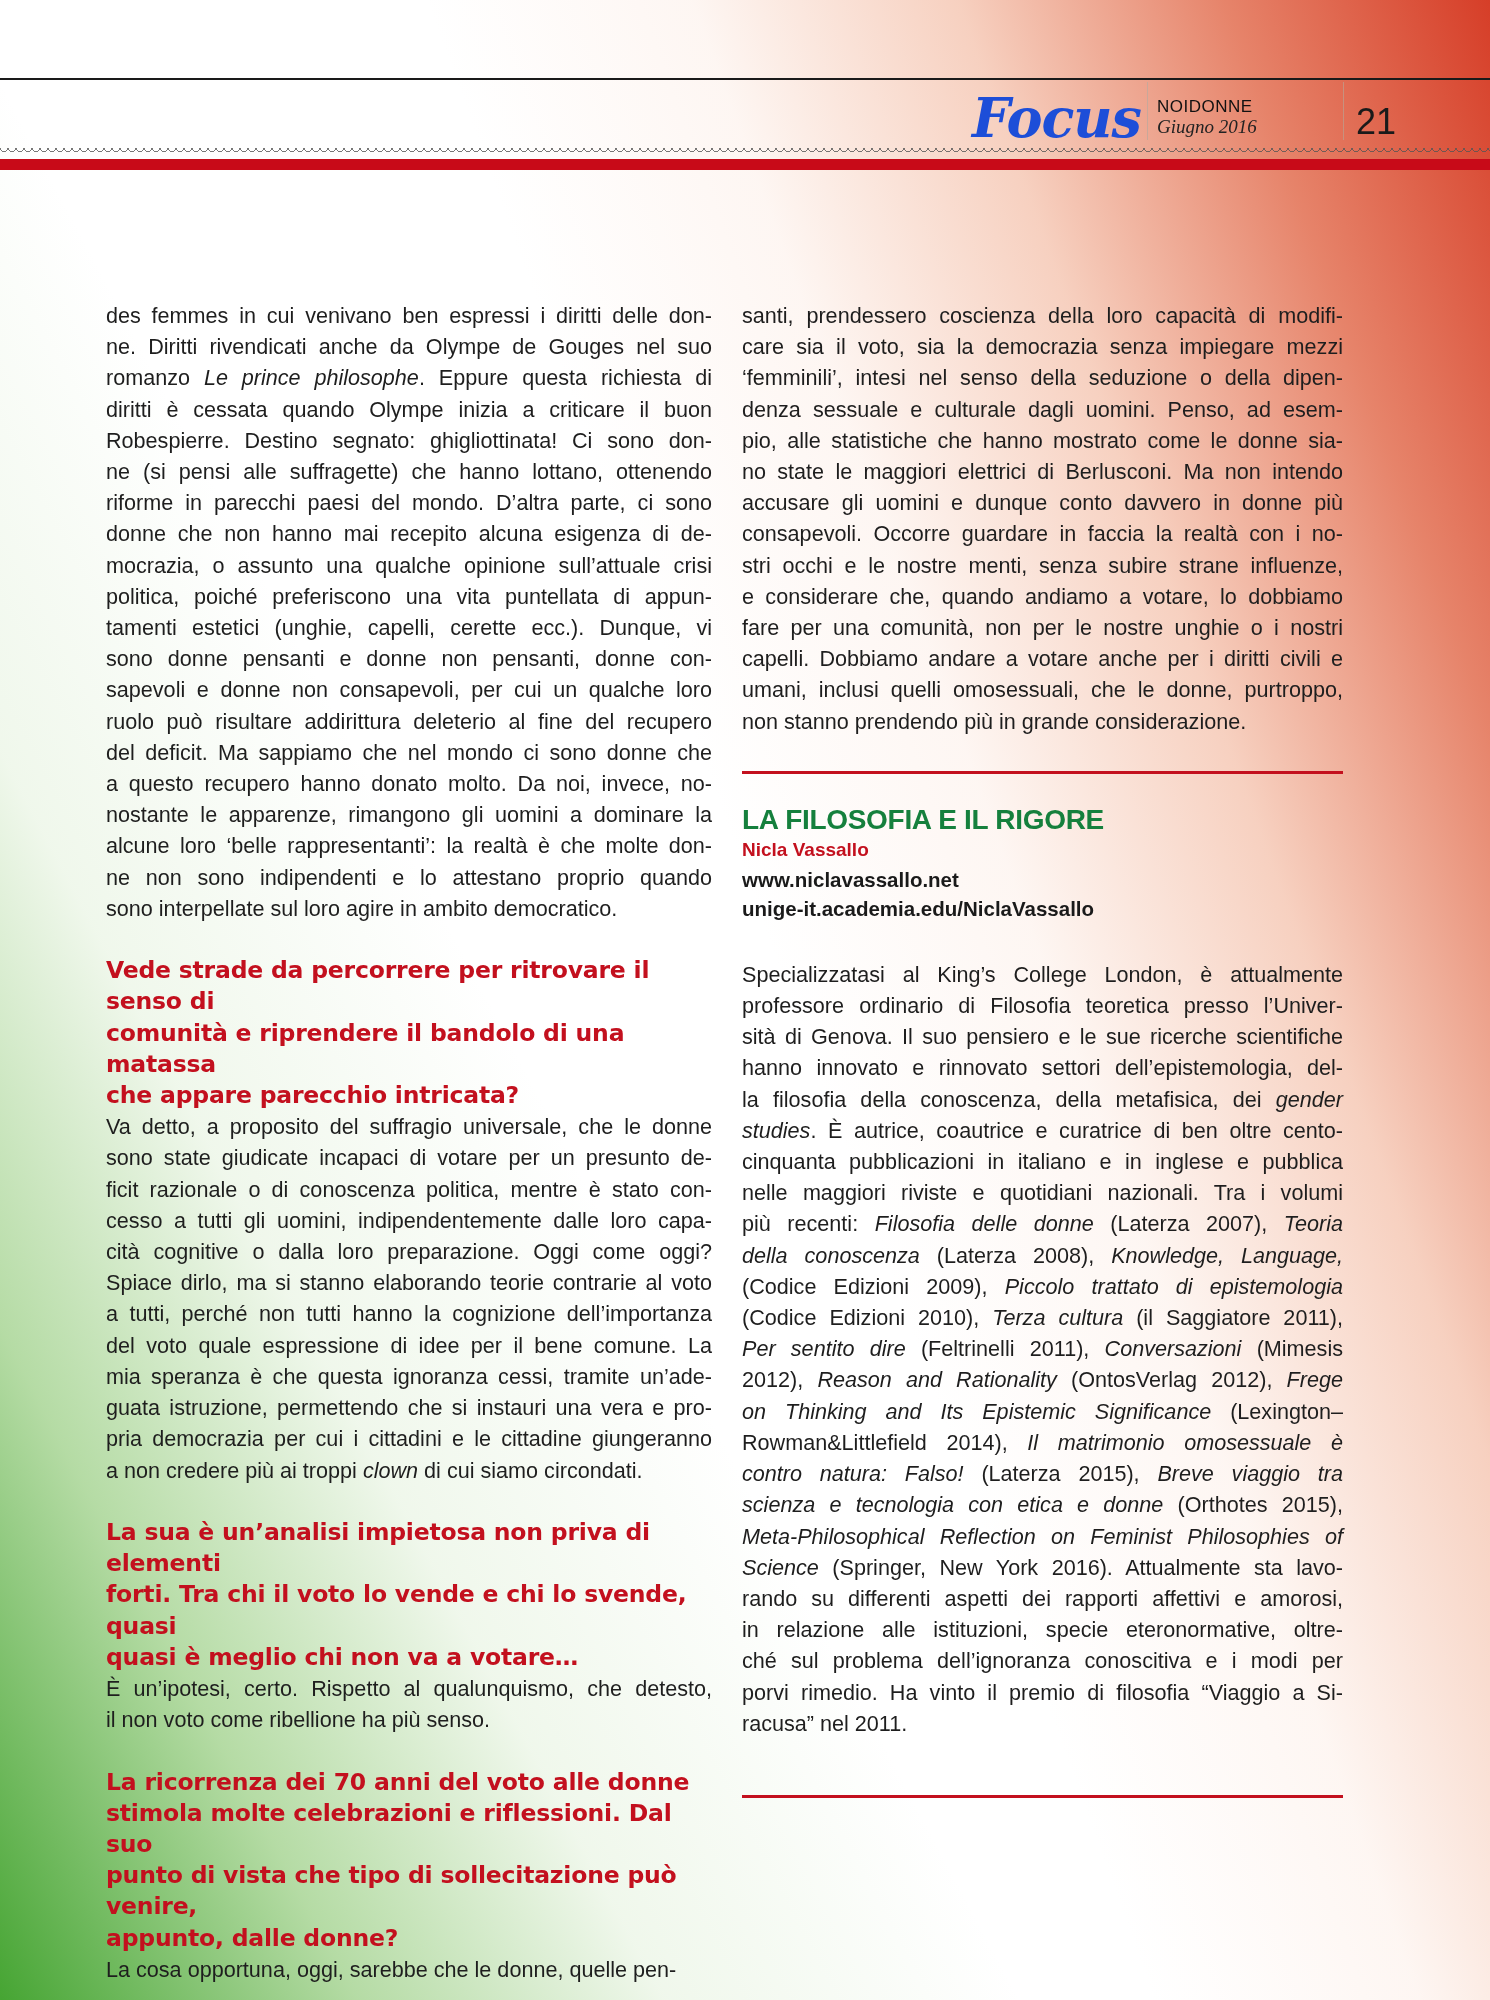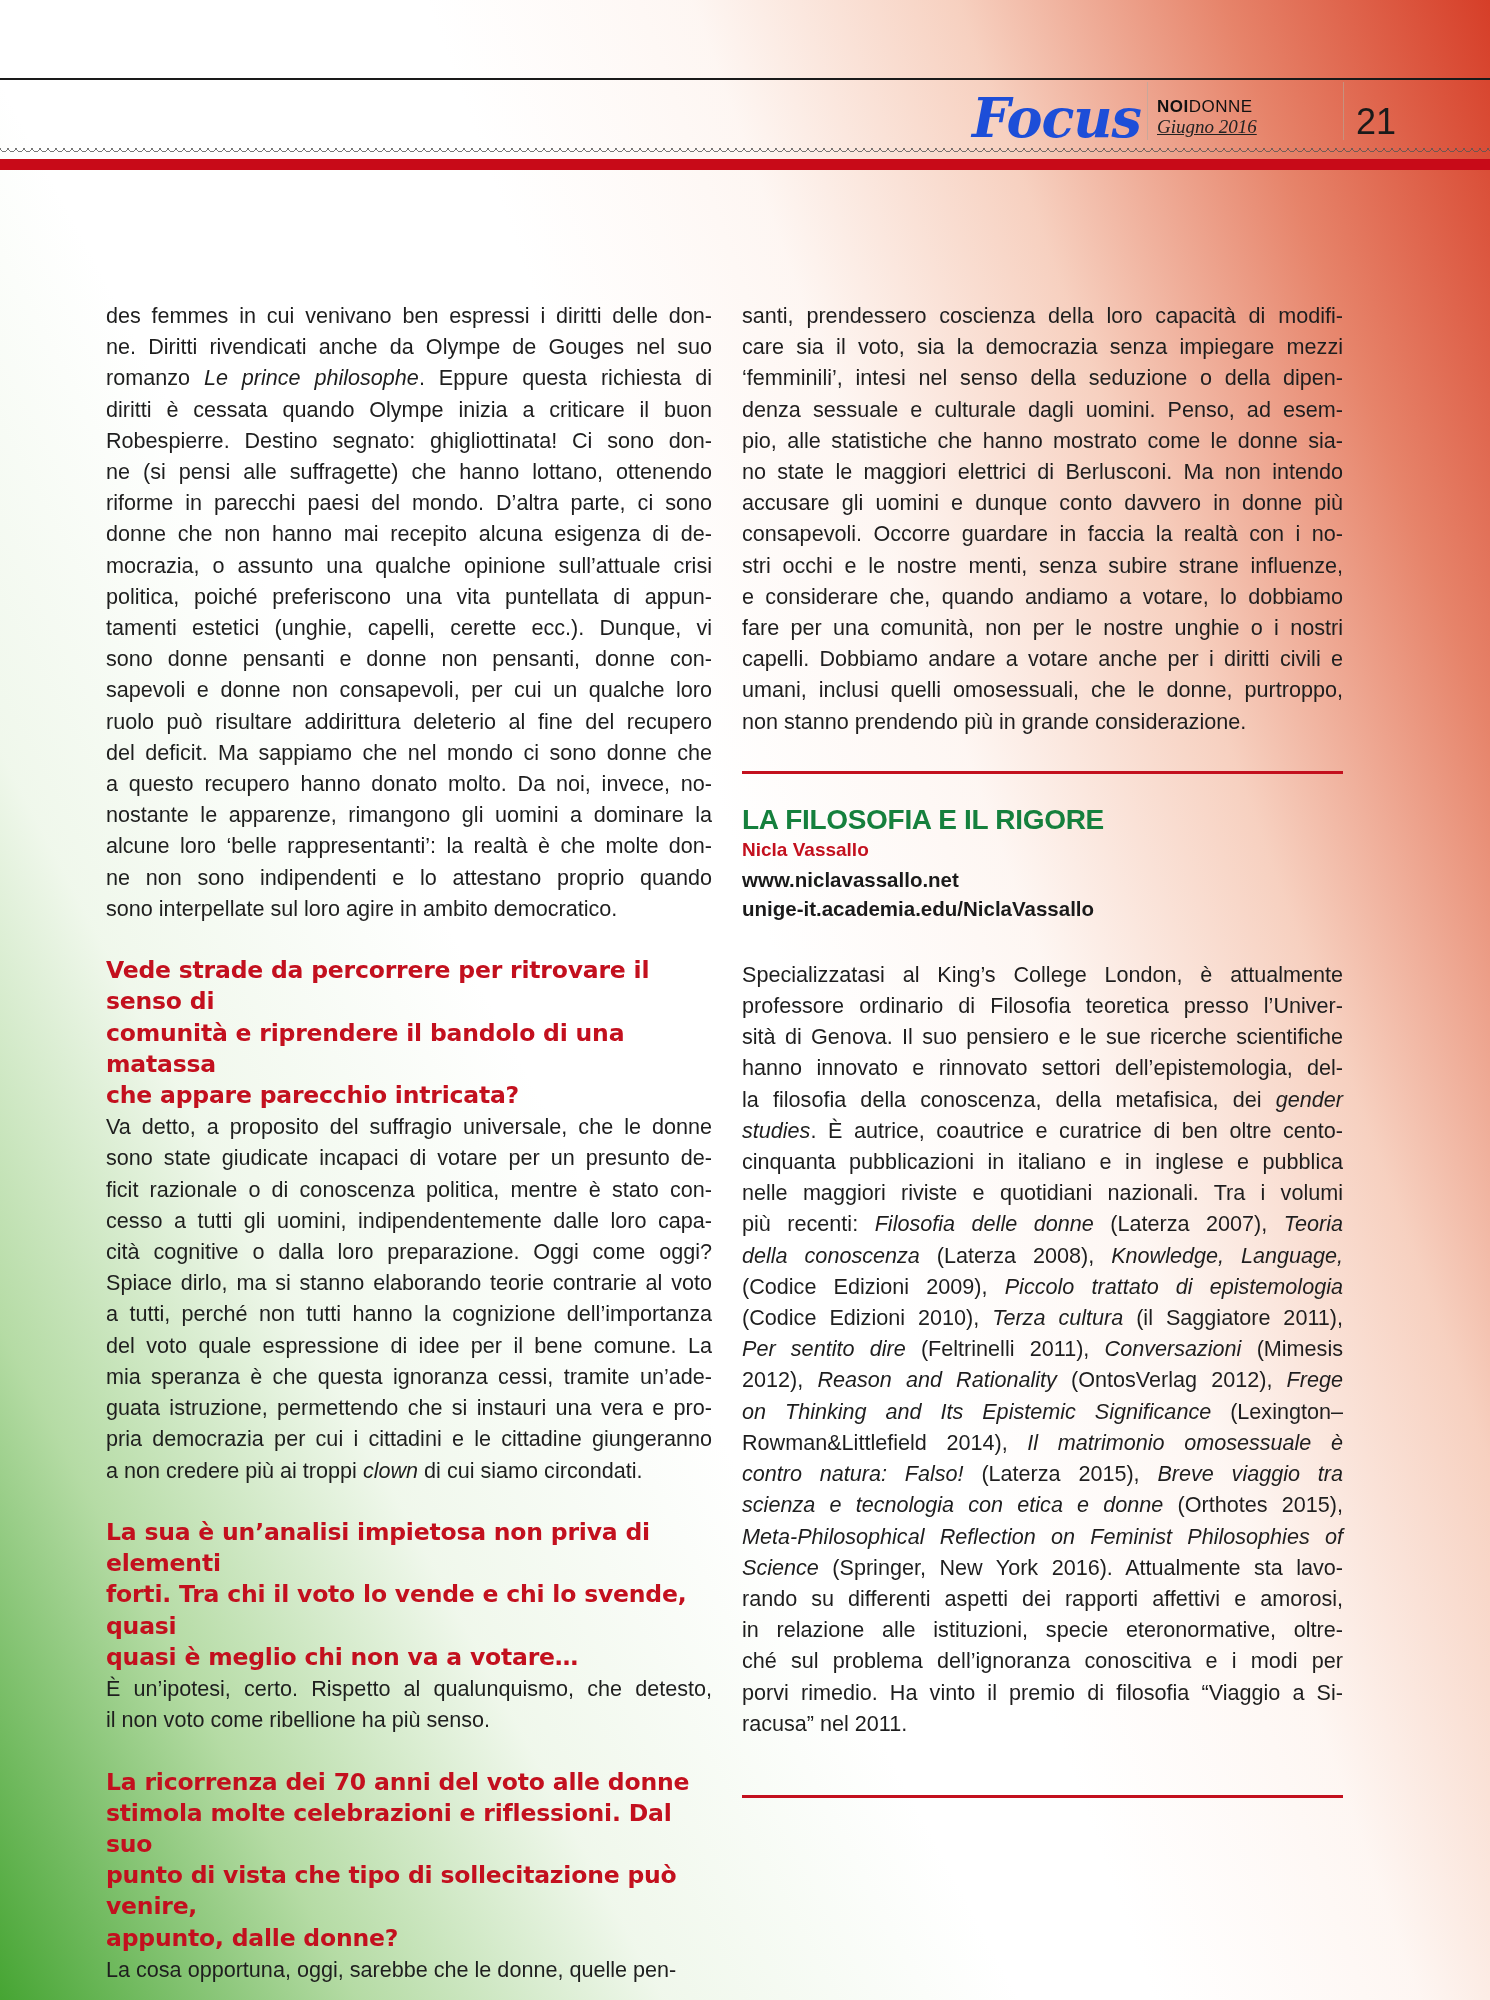--- a/index.html
+++ b/index.html
@@ -30,22 +30,22 @@
   }
   .red-bar { position: absolute; left: 0; right: 0; top: 159px; height: 11px; background: #c80a18; }
   .hdr-focus {
     position: absolute; left: 972px; top: 88px;
     font-family: "DejaVu Serif", "Liberation Serif", serif; font-style: italic; font-weight: bold;
     font-size: 54px; letter-spacing: -1px; color: #1d4ed8; line-height: 60px;
   }
   .hdr-sep1 { position: absolute; left: 1147px; top: 82px; width: 1px; height: 58px; background: #c9a89a; }
   .hdr-sep2 { position: absolute; left: 1343px; top: 82px; width: 1px; height: 58px; background: #c7917e; }
   .hdr-mag { position: absolute; left: 1157px; top: 98px; font-size: 17px; line-height: 18px; letter-spacing: 0.5px; color: #111; }
-  .hdr-mag b { font-weight: bold; margin-top: 36px; }
-  .hdr-date { position: absolute; left: 1157px; top: 116px; font-family: "Liberation Serif", "DejaVu Serif", serif; font-style: italic; font-size: 19px; color: #222; text-decoration: underline; }
+  .hdr-mag b { font-weight: normal; margin-top: 36px; }
+  .hdr-date { position: absolute; left: 1157px; top: 116px; font-family: "Liberation Serif", "DejaVu Serif", serif; font-style: italic; font-size: 19px; color: #222; }
   .hdr-page { position: absolute; left: 1356px; top: 102px; font-size: 36px; line-height: 40px; color: #1a1a1a; font-family: "Liberation Sans", sans-serif; }
 
   
   .col { position: absolute; top: 300px; font-size: 21.6px; line-height: 31.2px; }
   .col-left { left: 106px; width: 606px; }
   .col-right { left: 742px; width: 601px; }
   .col i { font-style: italic; }
   .q {
     margin: 0; color: #c3101e; font-weight: bold; font-size: 23.5px; line-height: 31.2px;
     font-family: "DejaVu Sans", "Liberation Sans", sans-serif; letter-spacing: -0.2px;

